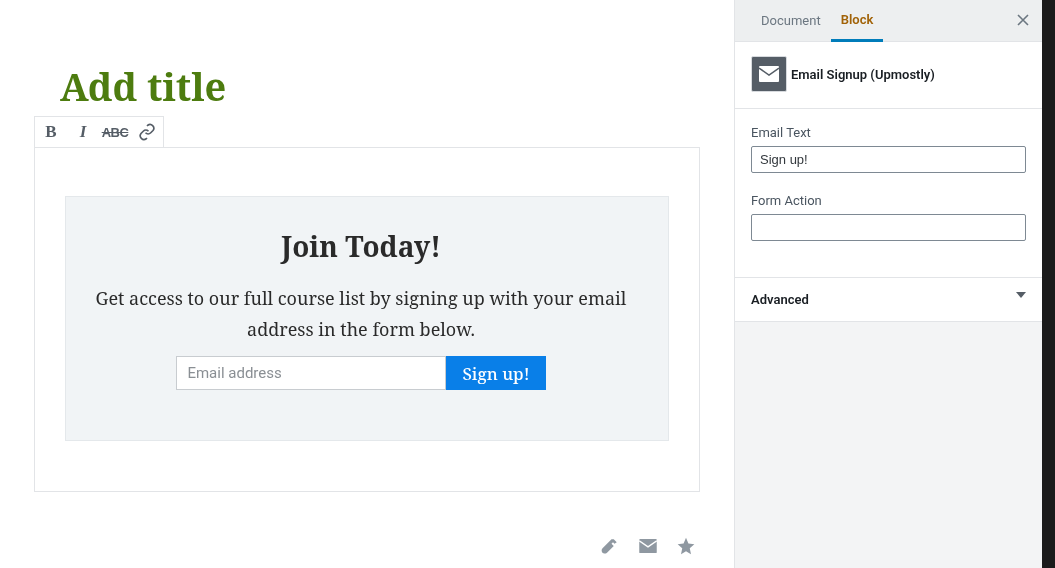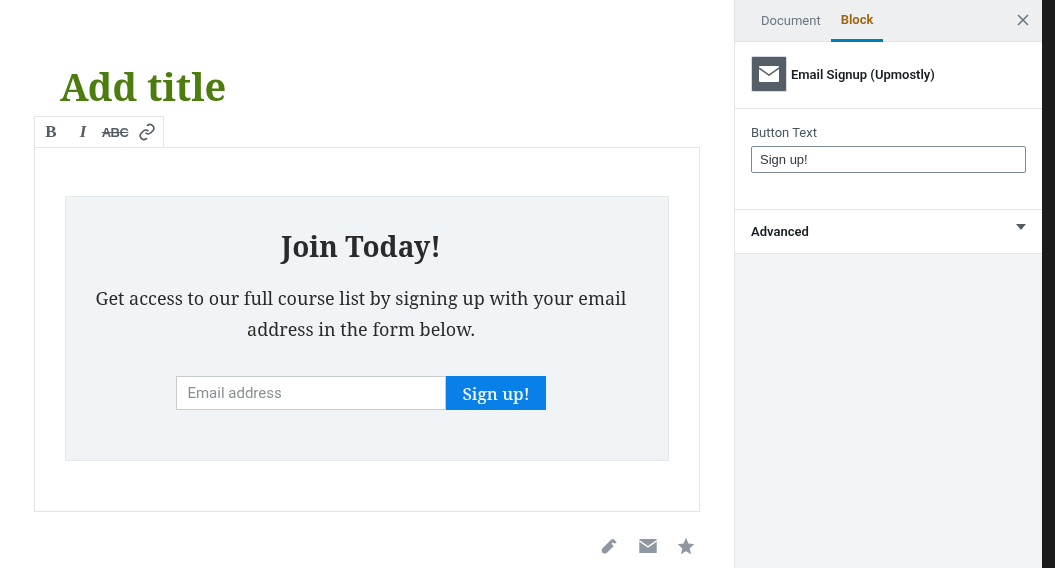--- a/index.html
+++ b/index.html
@@ -65,21 +65,21 @@
       color: #2a2a2a;
     }
     .signup-heading {
       font-size: 28px;
       font-weight: 700;
       margin-bottom: 18px;
     }
     .signup-subtext {
       font-size: 18px;
       line-height: 1.7;
-      margin-bottom: 32px;
+      margin-bottom: 12px;
       color: #2a2a2a;
     }
     .signup-form {
       display: flex;
       justify-content: center;
       margin-bottom: 14px;
     }
     .email-input {
       width: 270px;
       padding: 7px 10px;
@@ -303,22 +303,26 @@
       <svg width="20" height="16" viewBox="0 0 20 16">
           <rect x="0" y="0" width="20" height="16" rx="1" fill="#fff"></rect>
           <path d="M0 2l10 7 10-7" stroke="#555d66" stroke-width="1.5" fill="none"></path>
         </svg>
     </div>
     <div class="block-title">Email Signup (Upmostly)</div>
   </div>
 
   <div class="inspector-body">
     <div class="inspector-field">
-      <label class="inspector-label">Button Text</label>
+      <label class="inspector-label">Email Text</label>
       <input class="inspector-input" value="Sign up!" style="">
+    </div>
+    <div class="inspector-field">
+      <label class="inspector-label">Form Action</label>
+      <input class="inspector-input" value="" style="">
     </div>
   </div>
 
   <div class="advanced-panel">
     <span>Advanced</span>
     <span class="advanced-caret"></span>
   </div>
 
   <div class="sidebar-filler"></div>
 </div>

